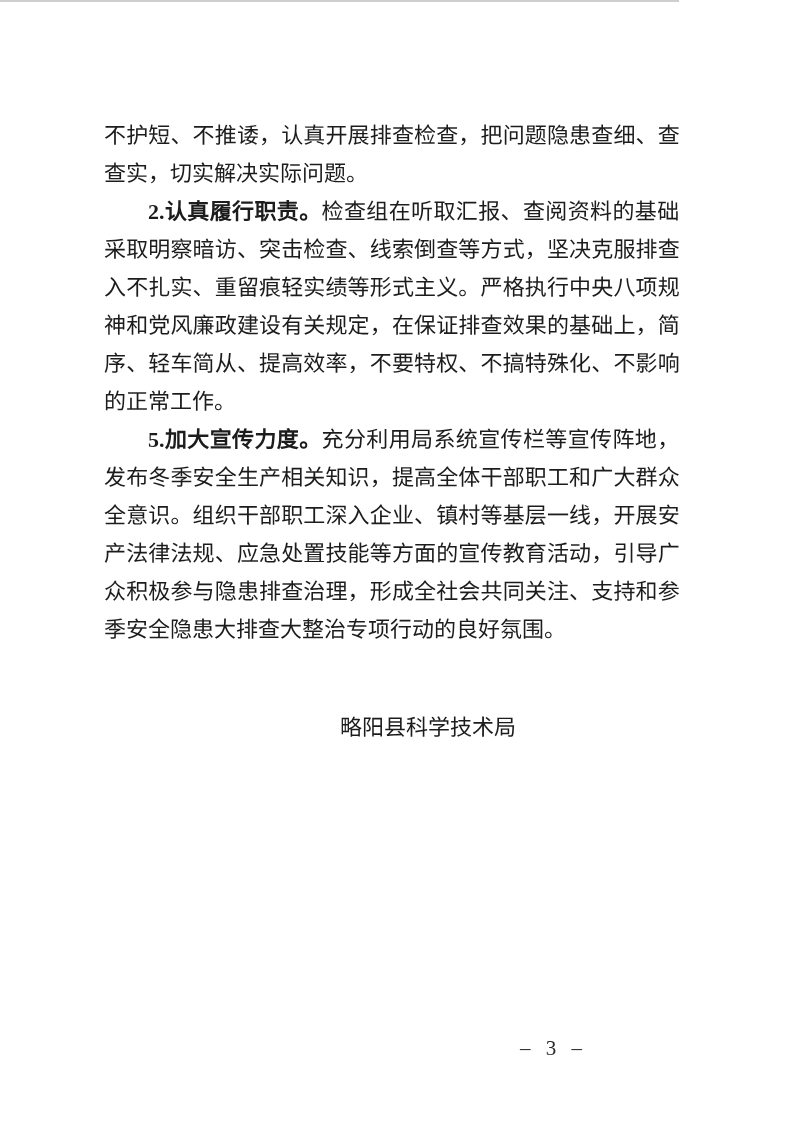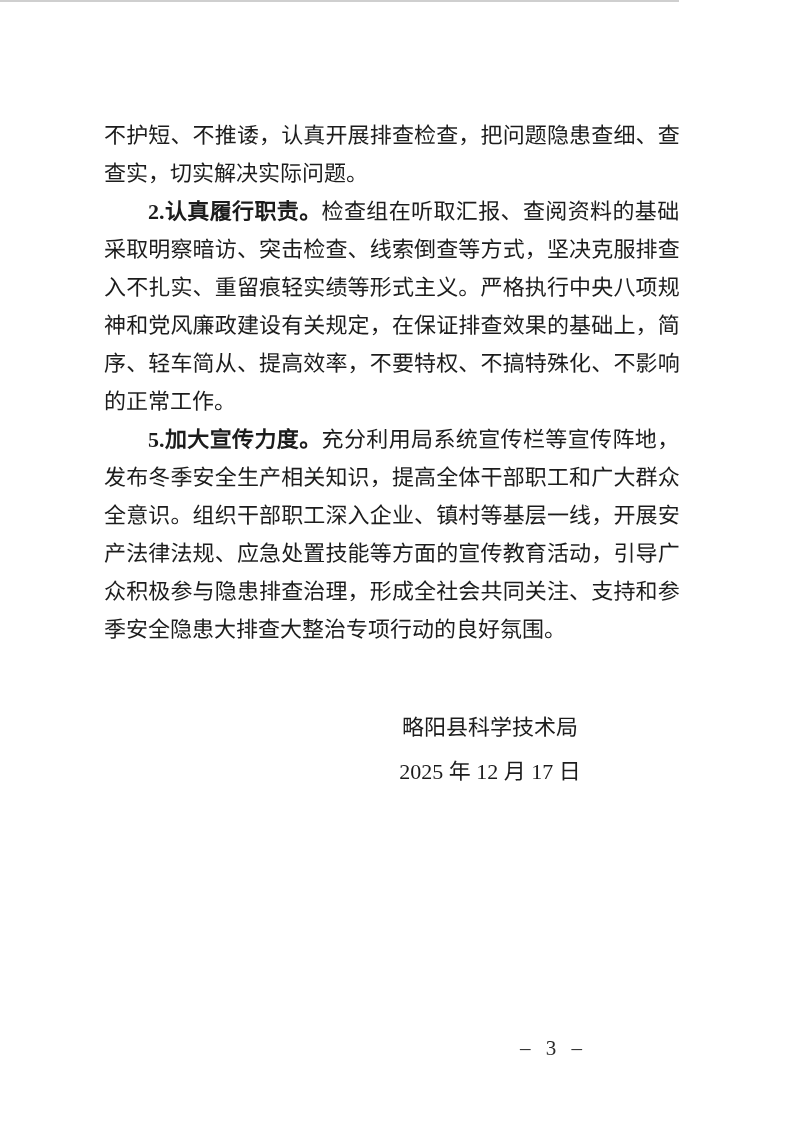--- a/index.html
+++ b/index.html
@@ -42,21 +42,21 @@
     text-indent: 2em;
   }
   .para-head {
     font-weight: bold;
   }
   .signature-block {
     position: absolute;
     top: 706px;
     left: 340px;
     width: 300px;
-    text-align: center;
+    text-align: left;
     font-size: 22px;
     line-height: 44px;
     white-space: nowrap;
   }
   .page-footer {
     position: absolute;
     top: 1036px;
     right: 92px;
     font-size: 21px;
     letter-spacing: 5px;
@@ -73,18 +73,17 @@
   <div class="doc-body">
     <p><span>不护短、不推诿，认真开展排查检查，把问题隐患查细、查准、查实，切实解决实际问题。</span></p>
 
     <p class="indented"><span class="para-head">2.认真履行职责。</span><span>检查组在听取汇报、查阅资料的基础上要采取明察暗访、突击检查、线索倒查等方式，坚决克服排查不深入不扎实、重留痕轻实绩等形式主义。严格执行中央八项规定精神和党风廉政建设有关规定，在保证排查效果的基础上，简化程序、轻车简从、提高效率，不要特权、不搞特殊化、不影响企业的正常工作。</span></p>
 
     <p class="indented"><span class="para-head">5.加大宣传力度。</span><span>充分利用局系统宣传栏等宣传阵地，及时发布冬季安全生产相关知识，提高全体干部职工和广大群众的安全意识。组织干部职工深入企业、镇村等基层一线，开展安全生产法律法规、应急处置技能等方面的宣传教育活动，引导广大群众积极参与隐患排查治理，形成全社会共同关注、支持和参与冬季安全隐患大排查大整治专项行动的良好氛围。</span></p>
   </div>
 
   <div class="signature-block">
     <div>略阳县科学技术局</div>
-    <div>2025 年 12 月 17 日</div>
   </div>
 
   <div class="page-footer">– 3 –</div>
 
 </div>
 
 </body></html>

